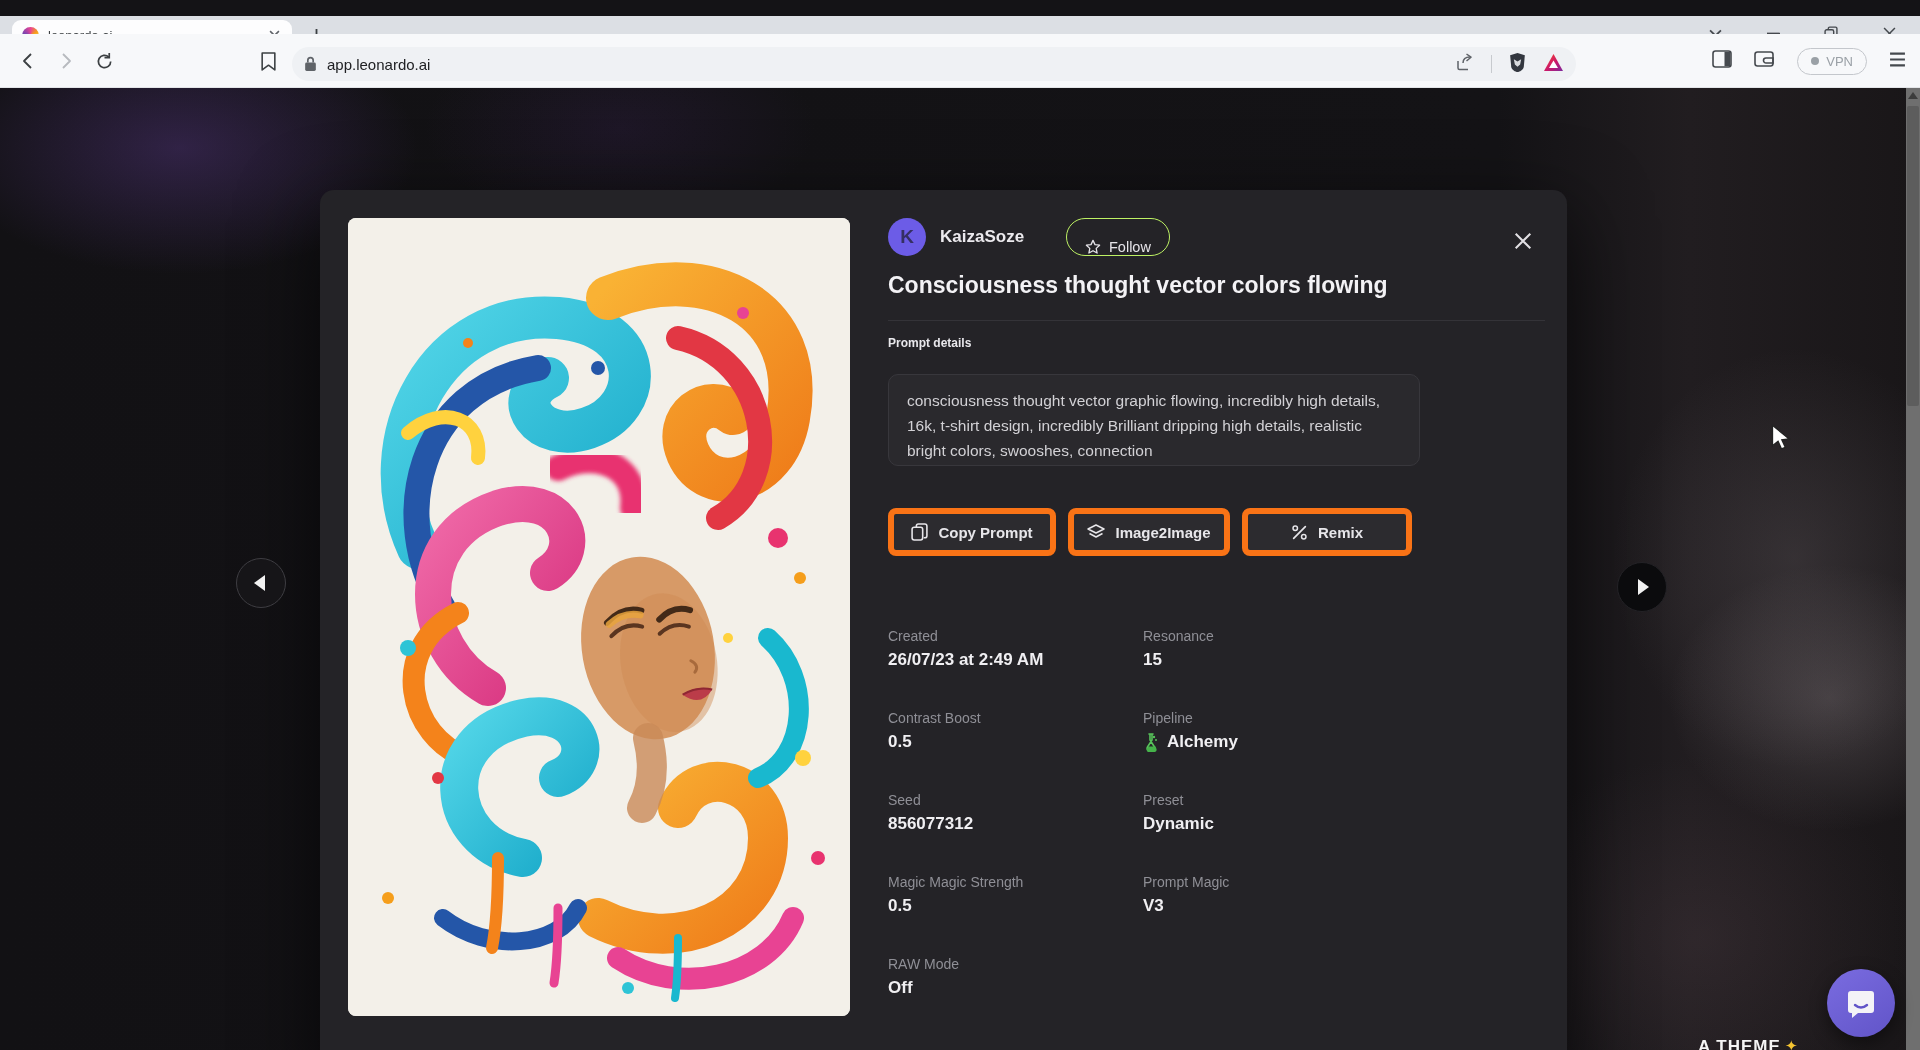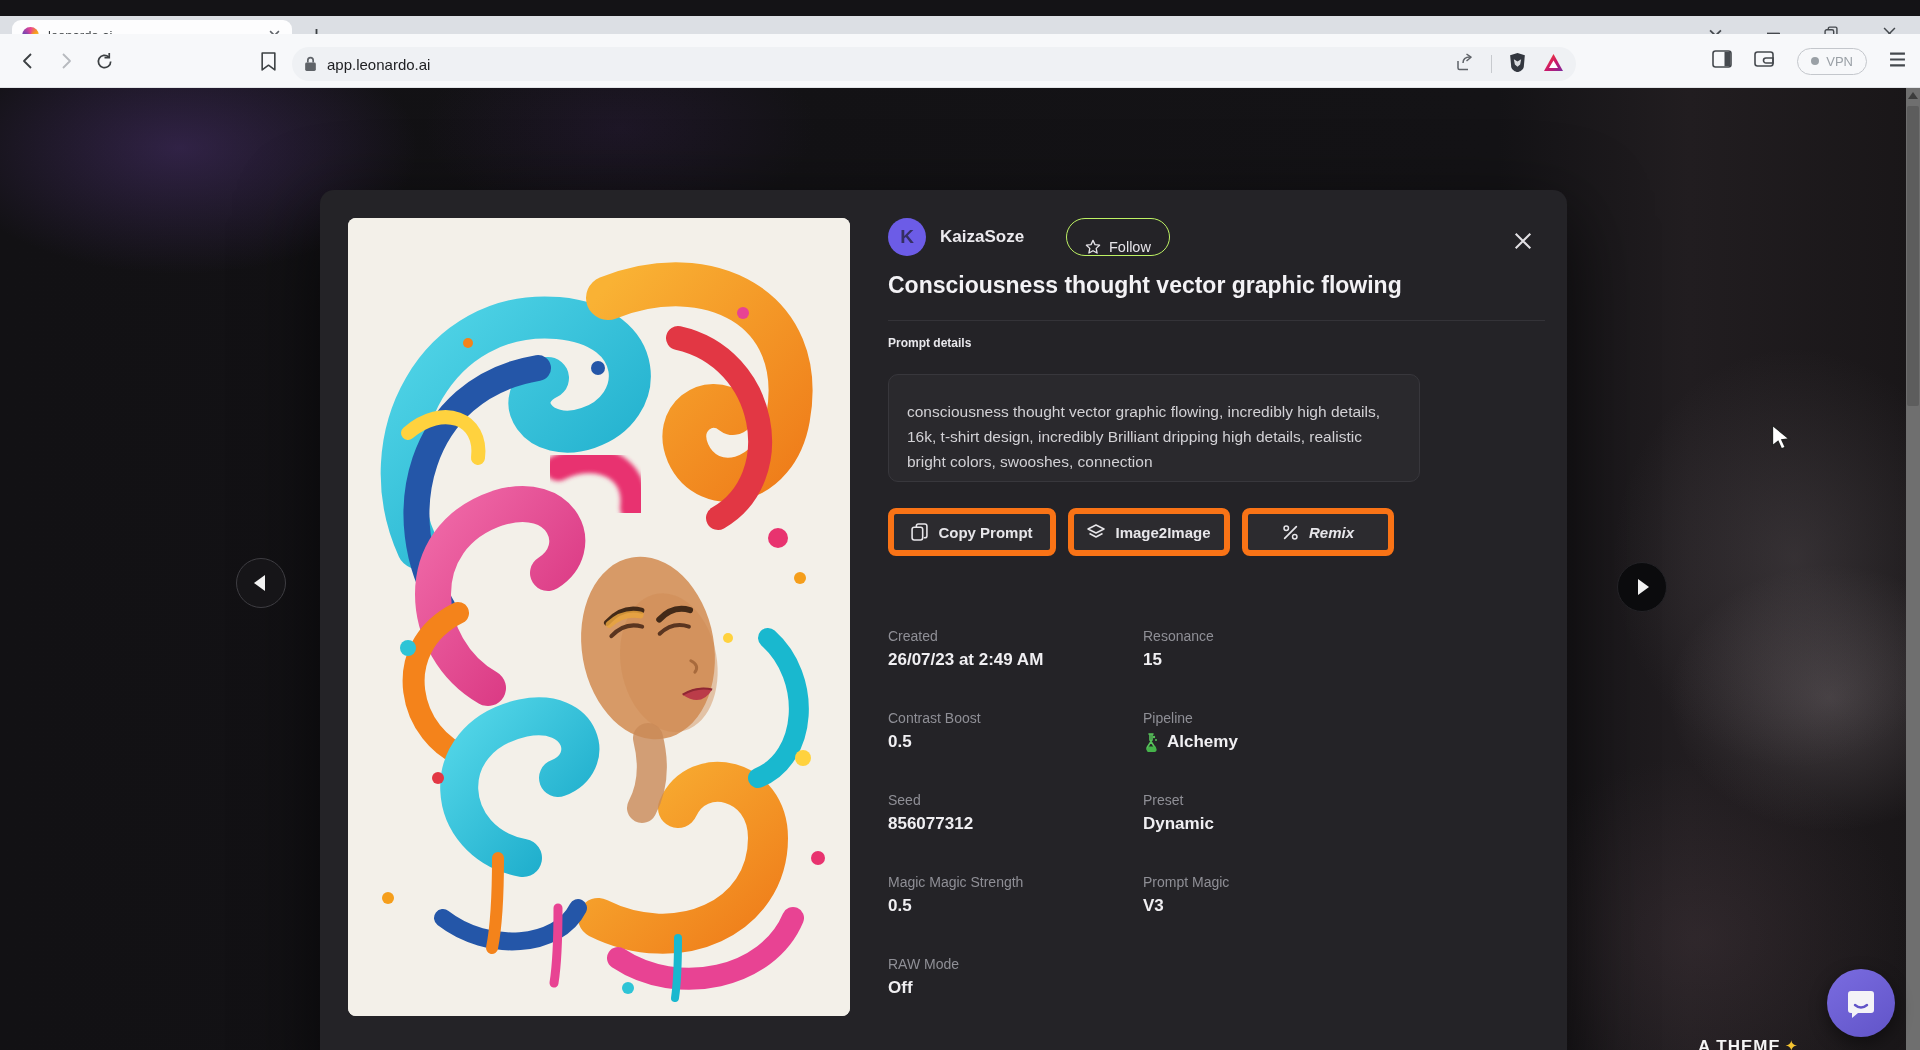--- a/index.html
+++ b/index.html
@@ -57,27 +57,27 @@
           color:#352f63;font-size:19px;font-weight:bold;}
   .username{position:absolute;left:620px;top:37px;font-size:17px;font-weight:600;color:#eceaee;}
   .follow-btn{position:absolute;left:746px;top:28px;height:38px;padding:0 18px;border:1px solid #bef264;
           border-radius:19px;display:flex;align-items:flex-end;gap:8px;color:#e6e4e9;font-size:14.5px;background:transparent;}
   .modal-close{position:absolute;left:1190px;top:38px;width:26px;height:26px;display:flex;align-items:center;
           justify-content:center;color:#e2e0e4;}
 
   .modal-title{position:absolute;left:568px;top:82px;width:640px;font-size:23px;font-weight:700;color:#f3f2f5;}
   .hdiv{position:absolute;left:568px;top:130px;width:657px;height:1px;background:#343338;}
   .prompt-heading{position:absolute;left:568px;top:146px;font-size:12px;font-weight:700;color:#e9e8ec;}
-  .prompt-box{position:absolute;left:568px;top:184px;width:532px;height:108px;background:#2a292d;
-          border:1px solid #38373c;border-radius:10px;padding:24px 18px;
+  .prompt-box{position:absolute;left:568px;top:184px;width:532px;height:92px;background:#2a292d;
+          border:1px solid #38373c;border-radius:10px;padding:13px 18px;
           font-size:15.5px;line-height:25px;color:#d2d1d5;}
   .actions{position:absolute;left:568px;top:318px;width:840px;display:flex;gap:12px;}
   .act-btn{height:48px;background:#2c2b2f;border:6px solid #f97316;border-radius:8px;display:flex;
           align-items:center;justify-content:center;gap:10px;color:#e7e6ea;font-size:15px;font-weight:600;}
-  .act-btn.b1{width:168px;}.act-btn.b2{width:162px;}.act-btn.b3{width:152px;font-style:italic;}
+  .act-btn.b1{width:168px;}.act-btn.b2{width:162px;}.act-btn.b3{width:170px;}
 
   .details-grid{position:absolute;left:568px;top:438px;width:520px;display:grid;
           grid-template-columns:255px 265px;grid-auto-rows:60px;row-gap:22px;}
   .cell .lbl{font-size:14px;color:#8f8f96;margin-bottom:6px;}
   .cell .val{font-size:17px;font-weight:600;color:#f0eff2;display:flex;align-items:center;gap:8px;}
 
   
   .nav-circle{position:absolute;width:50px;height:50px;border-radius:50%;display:flex;align-items:center;justify-content:center;}
   .nav-left{left:236px;top:470px;background:#161518;border:1px solid #3e3d42;}
   .nav-right{left:1617px;top:474px;background:#0b0b0d;border:1px solid #232226;}
@@ -307,21 +307,21 @@
             <path d="M8 1.4l2 4.2 4.6.6-3.4 3.2.9 4.6L8 11.7 3.9 14l.9-4.6L1.4 6.2 6 5.6z" fill="none" stroke="#e6e4e9" stroke-width="1.3" stroke-linejoin="round"></path>
           </svg>
         <span>Follow</span>
       </div>
       <div class="modal-close">
         <svg width="18" height="18" viewBox="0 0 16 16">
             <path d="M1.5 1.5l13 13M14.5 1.5l-13 13" stroke="#e2e0e4" stroke-width="1.8"></path>
           </svg>
       </div>
 
-      <div class="modal-title">Consciousness thought vector graphic flowing</div>
+      <div class="modal-title">Consciousness thought vector colors flowing</div>
       <div class="hdiv"></div>
       <div class="prompt-heading">Prompt details</div>
       <div class="prompt-box">consciousness thought vector graphic flowing, incredibly high details, 16k, t-shirt design, incredibly Brilliant dripping high details, realistic bright colors, swooshes, connection</div>
 
       <div class="actions">
         <div class="act-btn b1">
           <svg width="17" height="18" viewBox="0 0 16 17">
               <rect x="1" y="4" width="10" height="12" rx="2" fill="none" stroke="#e7e6ea" stroke-width="1.5"></rect>
               <path d="M5 4V3a2 2 0 0 1 2-2h6a2 2 0 0 1 2 2v9a2 2 0 0 1-2 2h-1" fill="none" stroke="#e7e6ea" stroke-width="1.5"></path>
             </svg>

